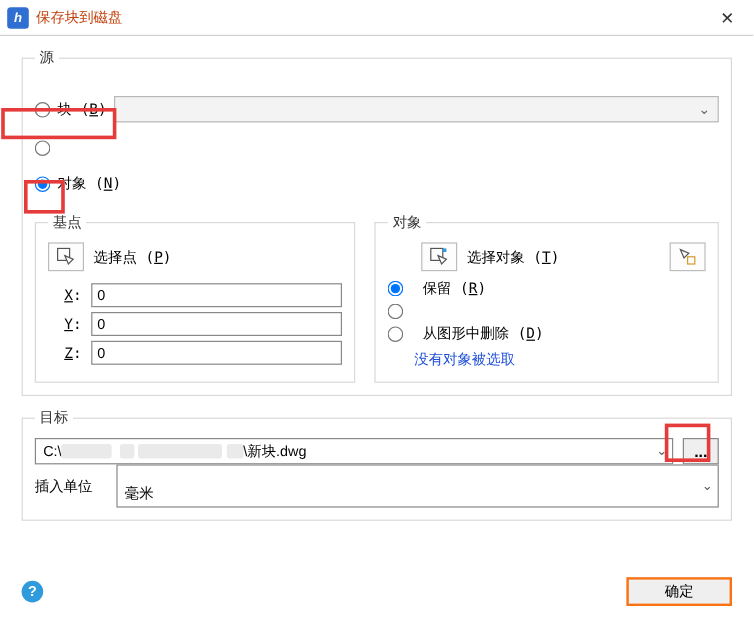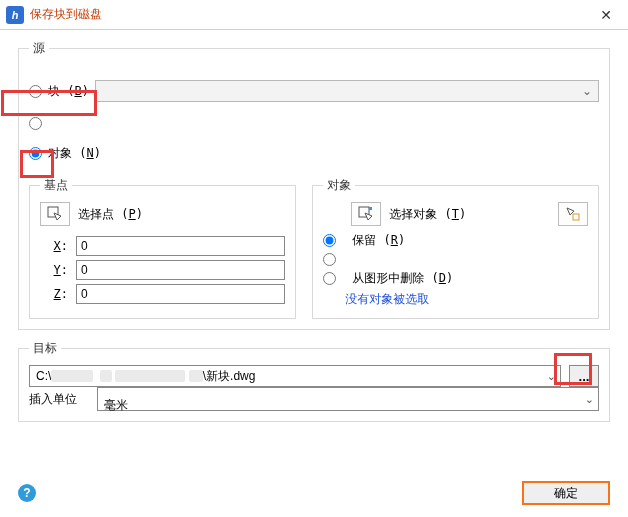--- a/index.html
+++ b/index.html
@@ -119,21 +119,21 @@
   .browse-btn {
     width: 30px; height: 22px;
     border: 1px solid #888;
     background: #efefef;
     font-weight: bold;
     display: inline-flex; align-items: center; justify-content: center;
   }
 
   .units-row { display: flex; align-items: center; gap: 20px; }
   .units-combo {
-    flex: 1; height: 24px;
+    flex: 1; height: 36px;
     border: 1px solid #888;
     display: flex; align-items: center;
     padding: 12px 20px 0 6px;
     position: relative; background: #fff;
   }
   .units-combo .chev {
     position: absolute; right: 4px; top: 50%; transform: translateY(-50%);
     color: #555; font-size: 11px;
   }
 

